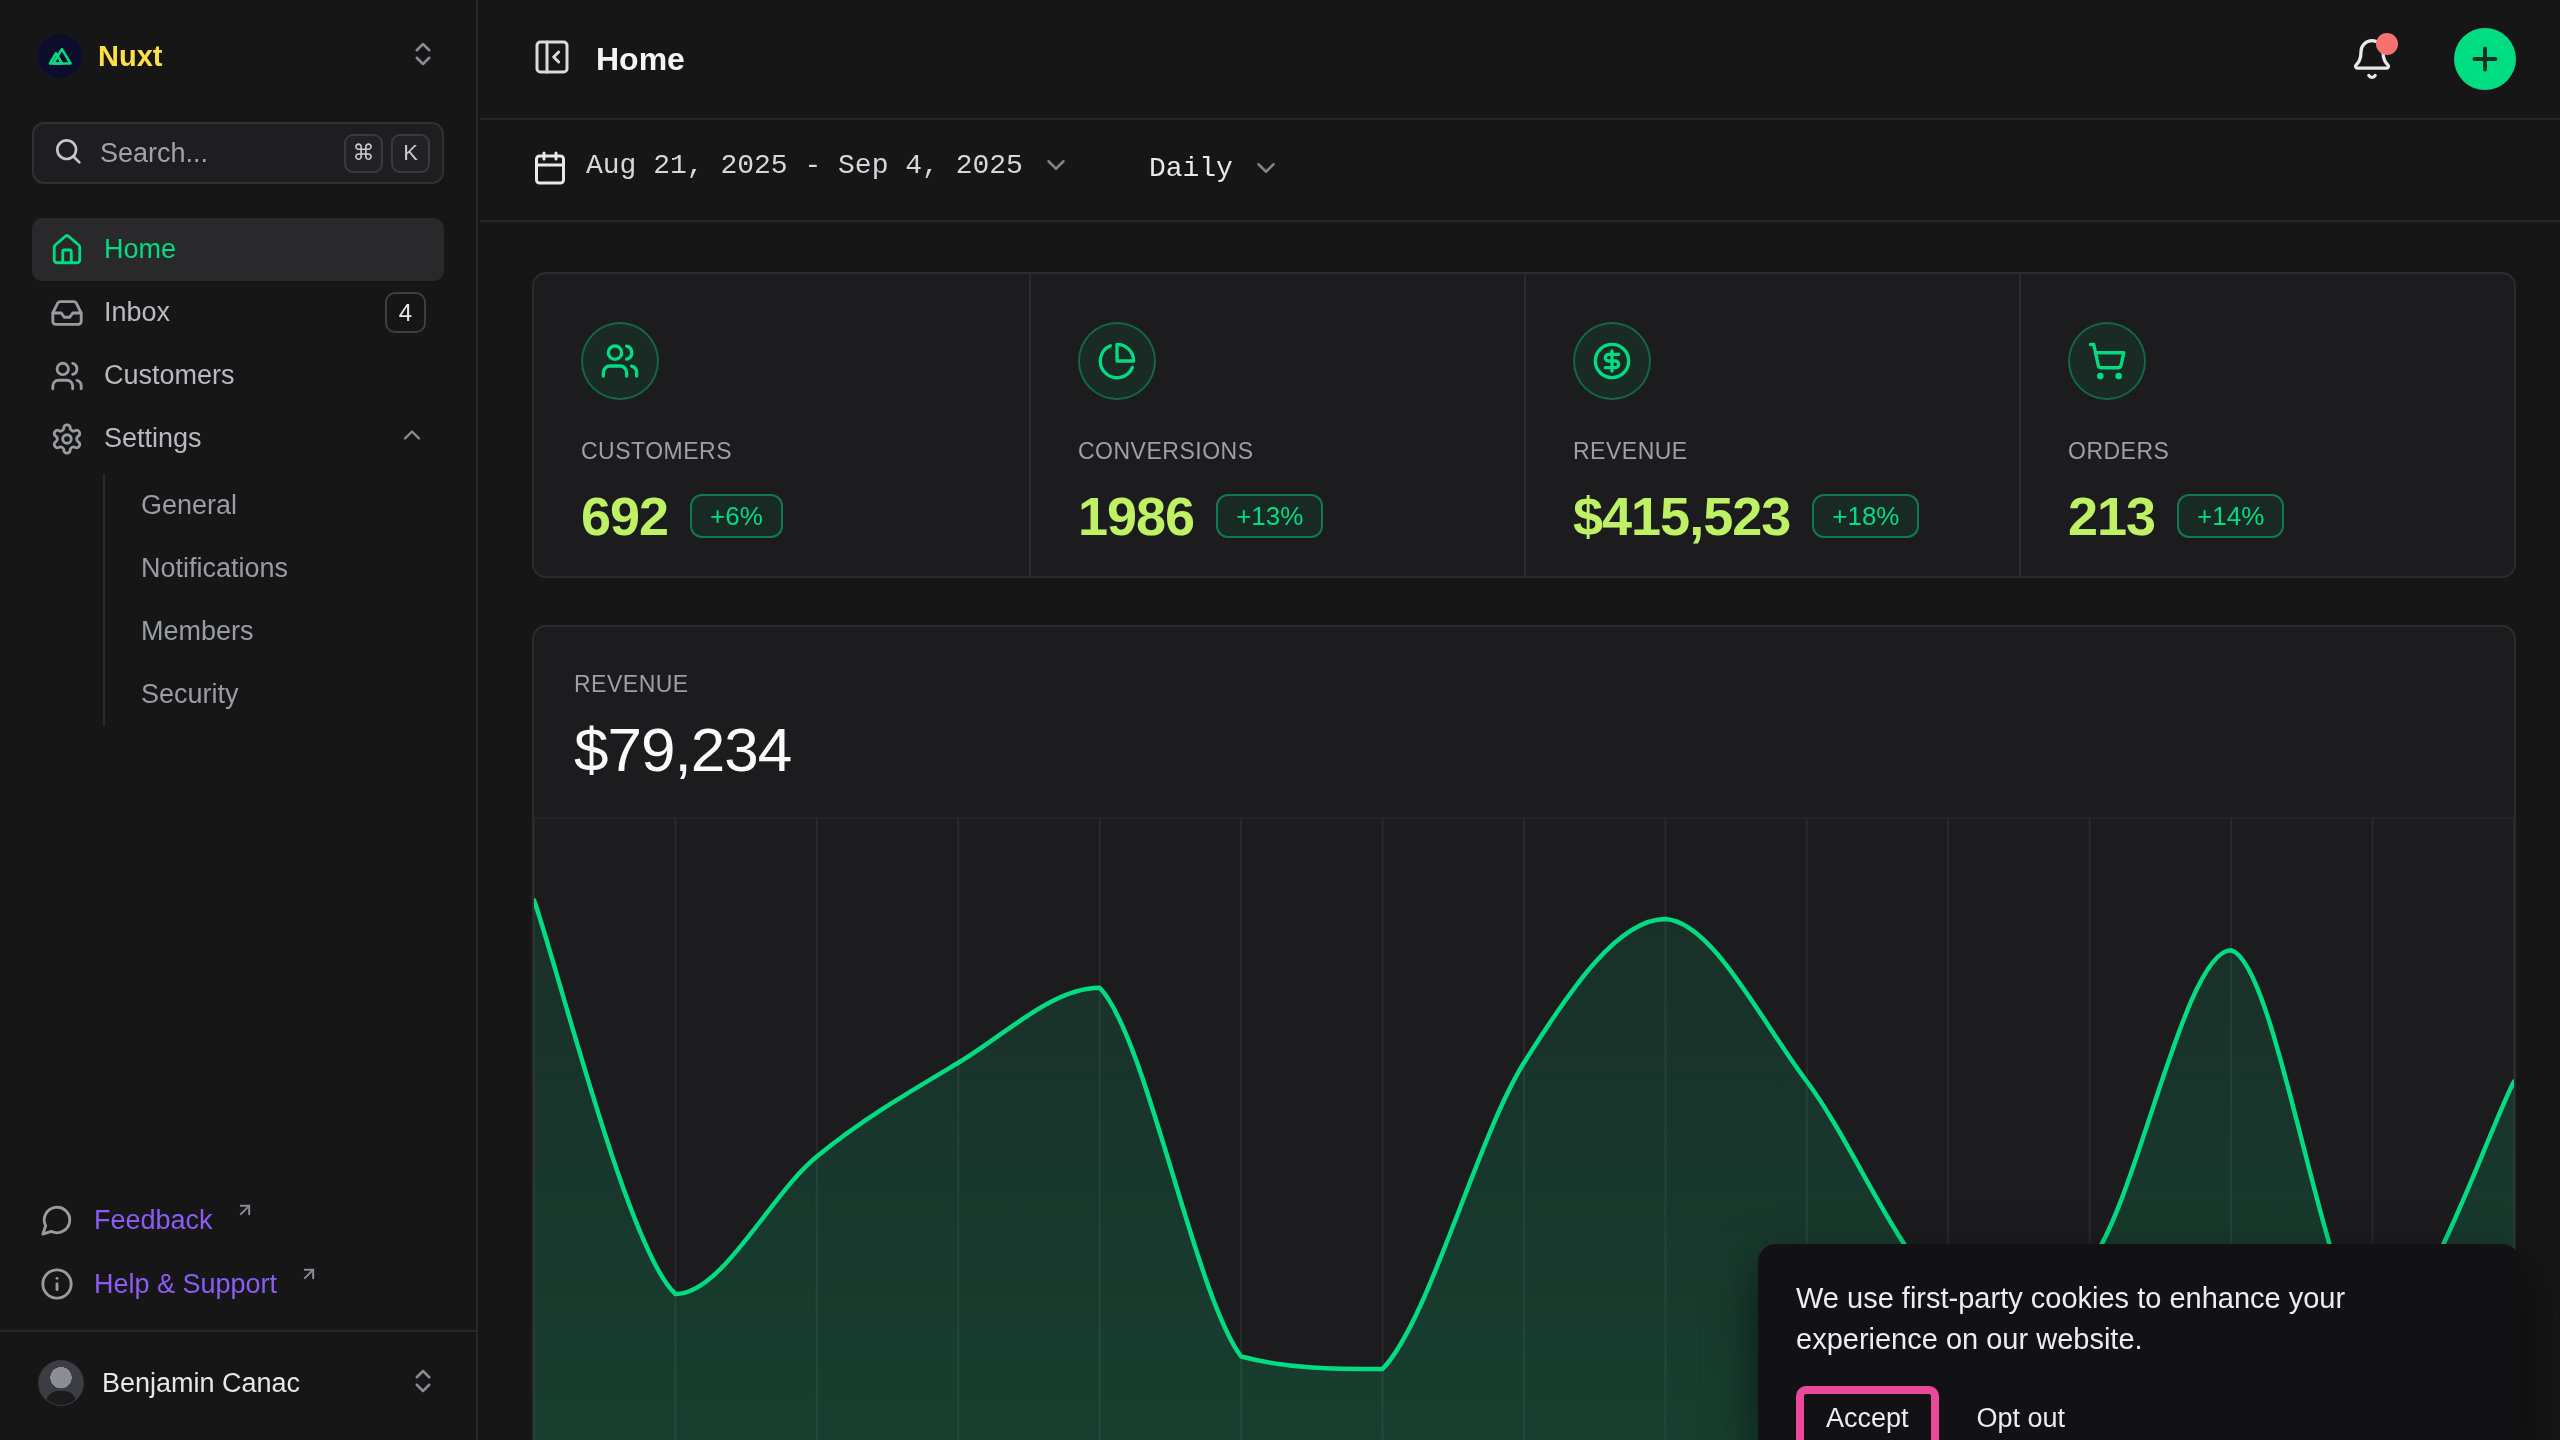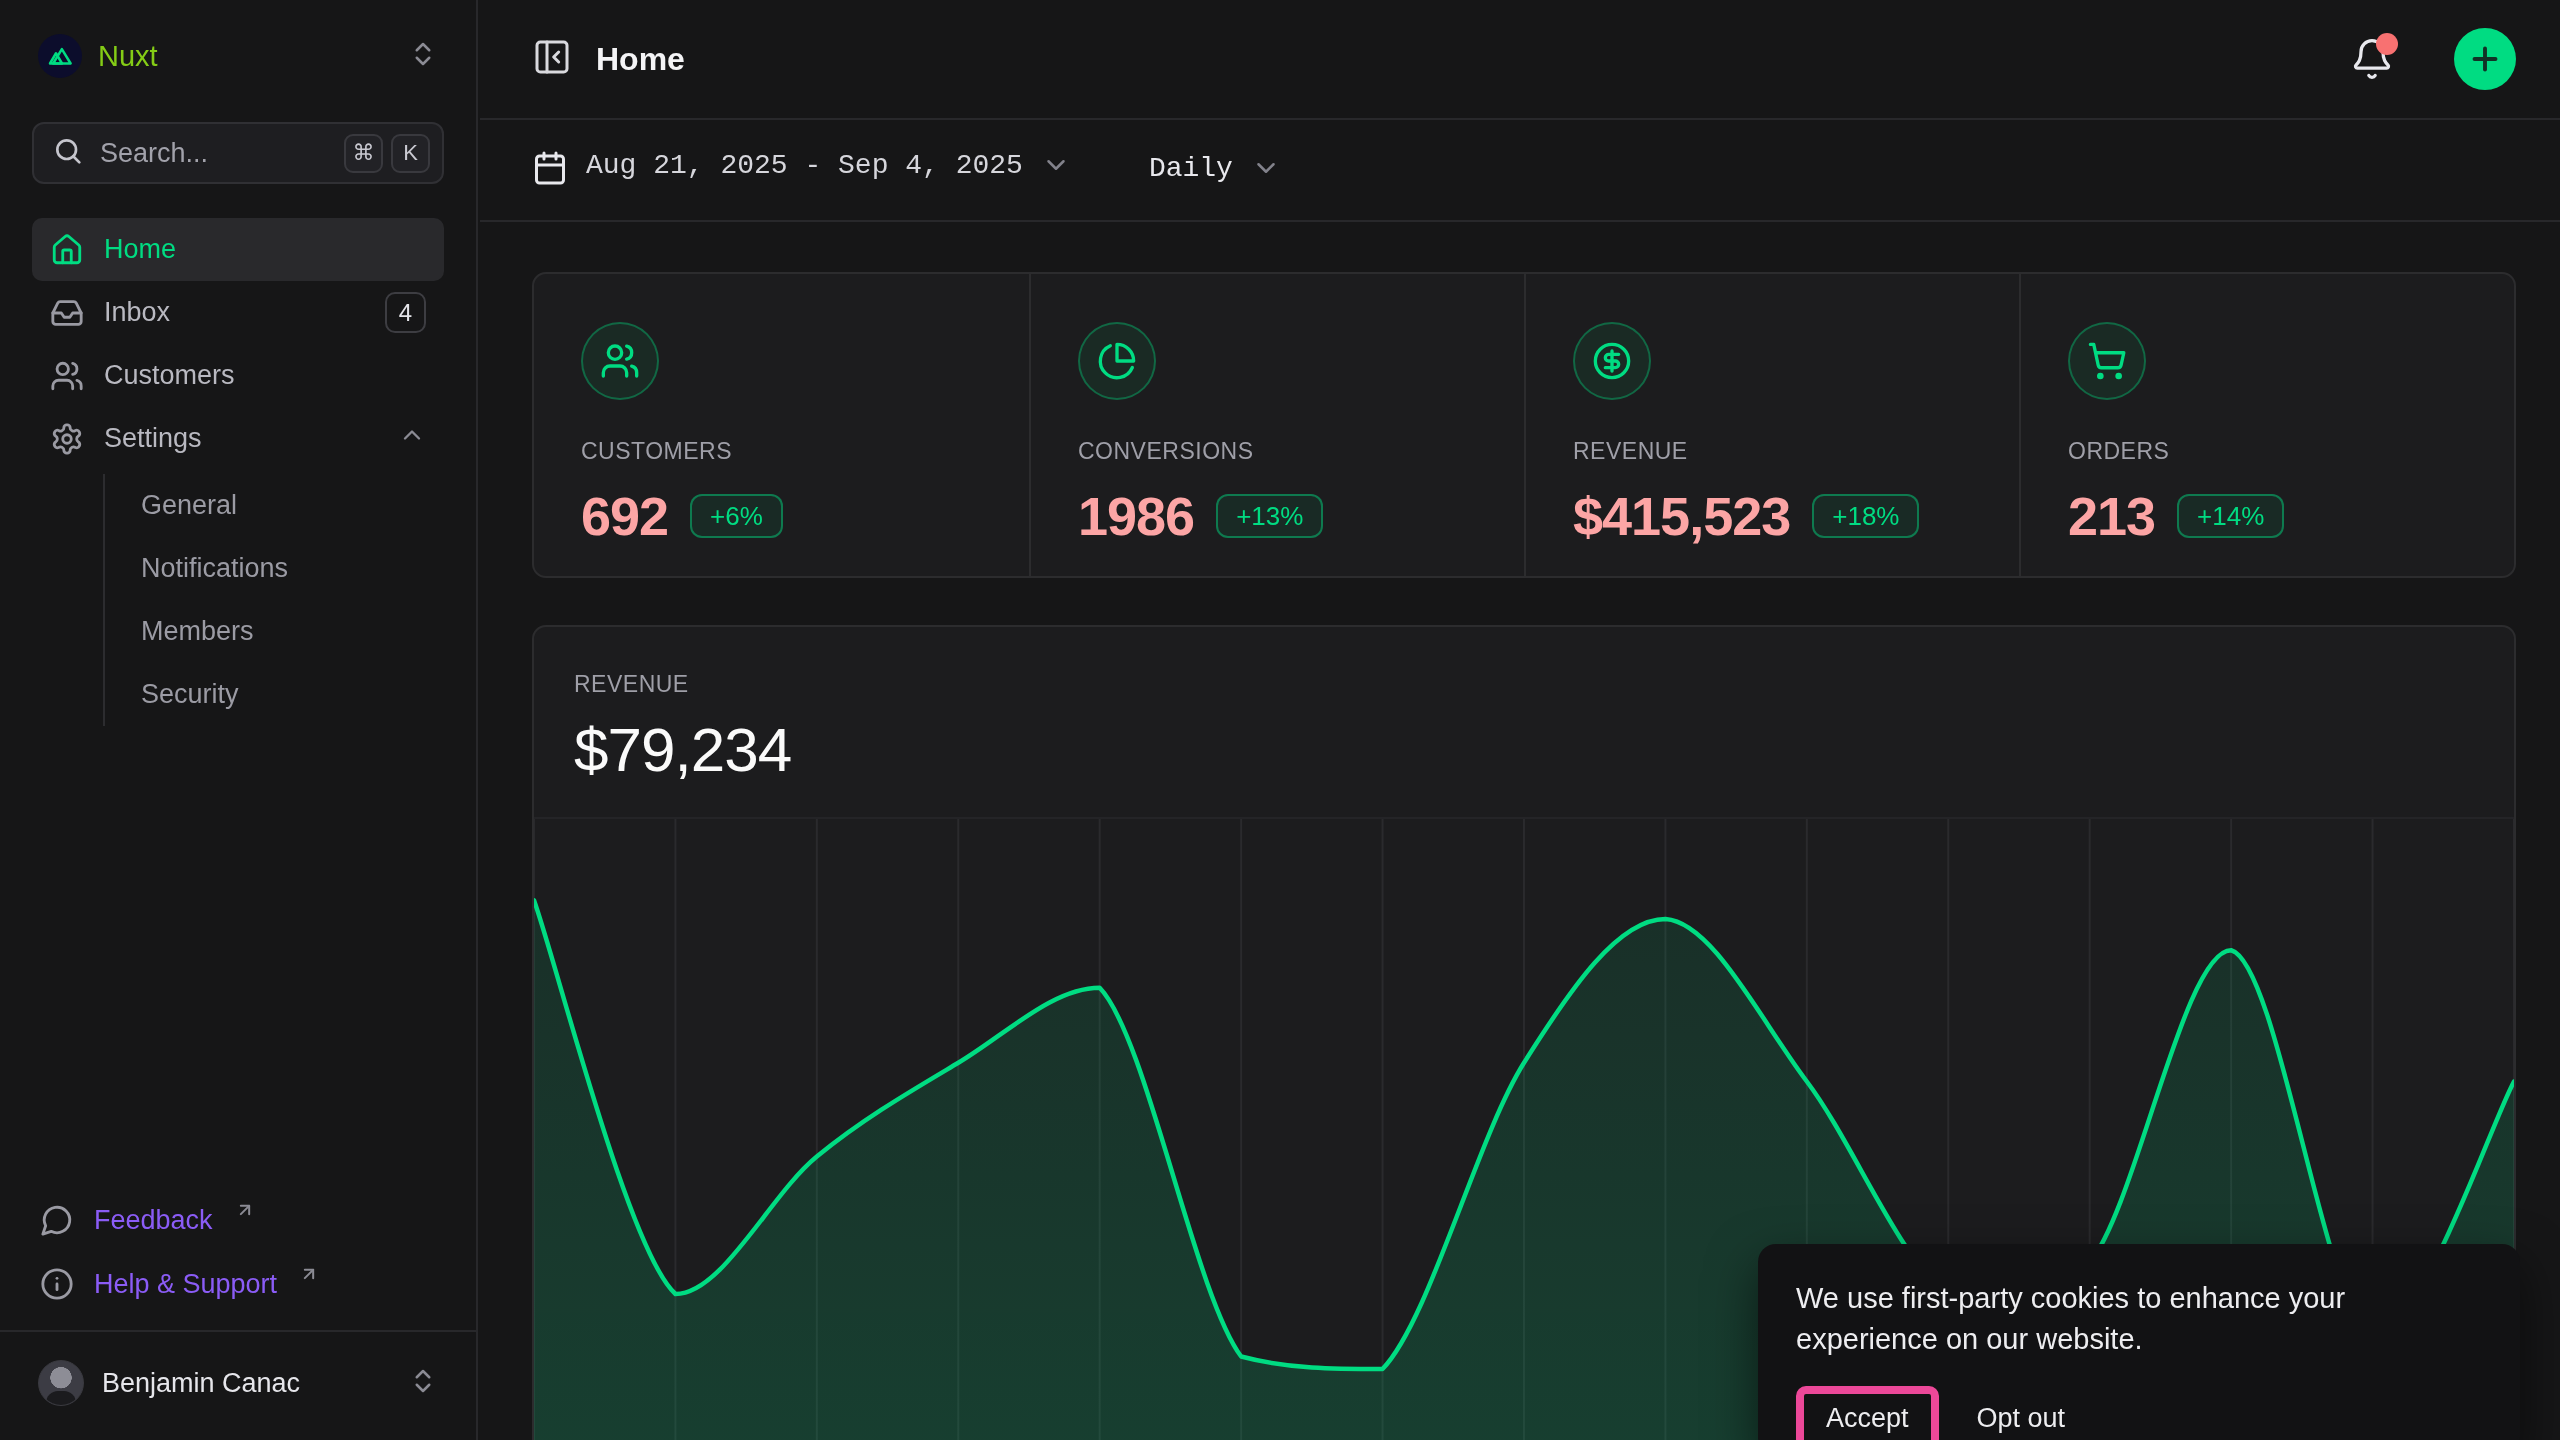--- a/index.html
+++ b/index.html
@@ -8,21 +8,21 @@
   .app { position:relative; width:2560px; height:1440px; overflow:hidden;
          background:#161617; color:#ededf0; }
 
   
   .sidebar { position:absolute; left:0; top:0; width:478px; height:1440px;
              border-right:2px solid #28282b; display:flex; flex-direction:column;
              padding:30px 32px 28px 32px; background:#161617; }
   .logo-row { display:flex; align-items:center; gap:16px; padding:4px 6px; }
   .logo-badge { width:44px; height:44px; border-radius:50%; background:#0c0d2c;
                 display:flex; align-items:center; justify-content:center; }
-  .brand { font-size:29px; font-weight:400; color:#84cc16; flex:1; }
+  .brand { font-size:29px; font-weight:700; color:#fde047; flex:1; }
   .icon { flex:none; }
   .muted-ic { color:#8b8b94; }
   .searchbar { margin-top:40px; height:62px; border:2px solid #303034; background:#1e1e21;
                border-radius:12px; display:flex; align-items:center; gap:16px; padding:0 12px 0 18px; cursor:pointer; }
   .searchbar .ph { flex:1; font-size:27px; color:#a2a2ab; }
   kbd { display:inline-flex; align-items:center; justify-content:center; min-width:39px; height:39px;
         border:2px solid #39393e; background:#222226; border-radius:9px; color:#c9c9d1;
         font-family:"Liberation Sans",sans-serif; font-size:22px; padding:0 6px; }
   .kbds { display:flex; gap:8px; }
 
@@ -74,21 +74,21 @@
   .content { padding:50px 44px 0 52px; }
   .stats { display:grid; grid-template-columns:repeat(4,1fr); border:2px solid #2c2c2e;
            border-radius:14px; background:#1c1c1e; height:306px; overflow:hidden; }
   .stat-cell { padding:48px 0 0 47px; position:relative; cursor:pointer; }
   .stat-cell + .stat-cell { border-left:2px solid #2c2c2e; }
   .stat-ic { width:78px; height:78px; border-radius:50%; background:rgba(0,220,130,0.07);
              border:2px solid rgba(0,220,130,0.35); display:flex; align-items:center; justify-content:center;
              color:#00dc82; }
   .stat-label { margin-top:38px; font-size:23px; letter-spacing:0.5px; color:#9f9fa8; }
   .stat-valrow { margin-top:20px; display:flex; align-items:center; gap:22px; }
-  .stat-value { font-size:54px; font-weight:700; color:#fca5a5; letter-spacing:-1px; }
+  .stat-value { font-size:54px; font-weight:700; color:#bef264; letter-spacing:-1px; }
   .delta-badge { display:inline-flex; align-items:center; justify-content:center; height:44px; padding:0 18px;
                  border-radius:12px; border:2px solid rgba(0,220,130,0.45); background:rgba(0,220,130,0.08);
                  color:#00dc82; font-size:26px; }
 
   .revenue-panel { margin-top:47px; border:2px solid #2c2c2e; border-radius:14px; background:#1c1c1e;
                    height:1000px; position:relative; overflow:hidden; }
   .rev-head { padding:44px 0 0 40px; }
   .rev-label { font-size:23px; letter-spacing:0.5px; color:#9f9fa8; }
   .rev-value { margin-top:16px; font-size:62px; font-weight:400; color:#fafafa; letter-spacing:-1px; }
   .plot { position:absolute; left:0; right:0; top:190px; bottom:0; border-top:2px solid #242427; }

